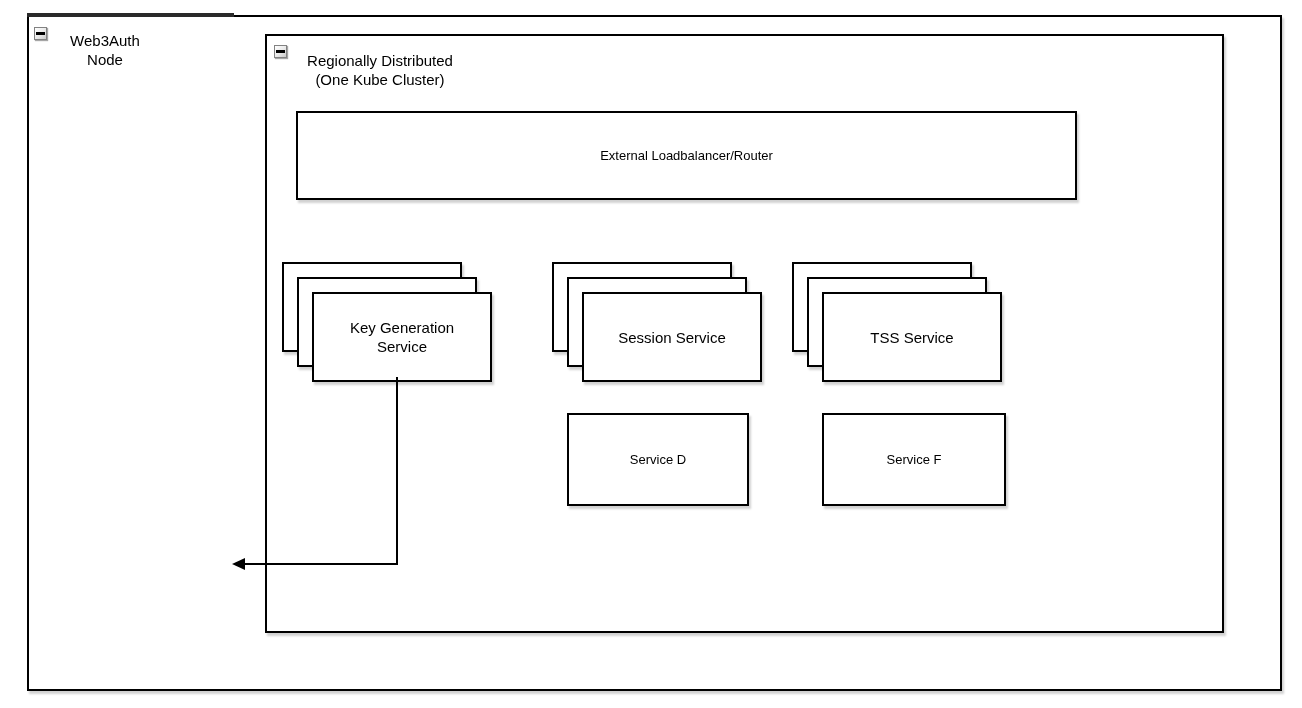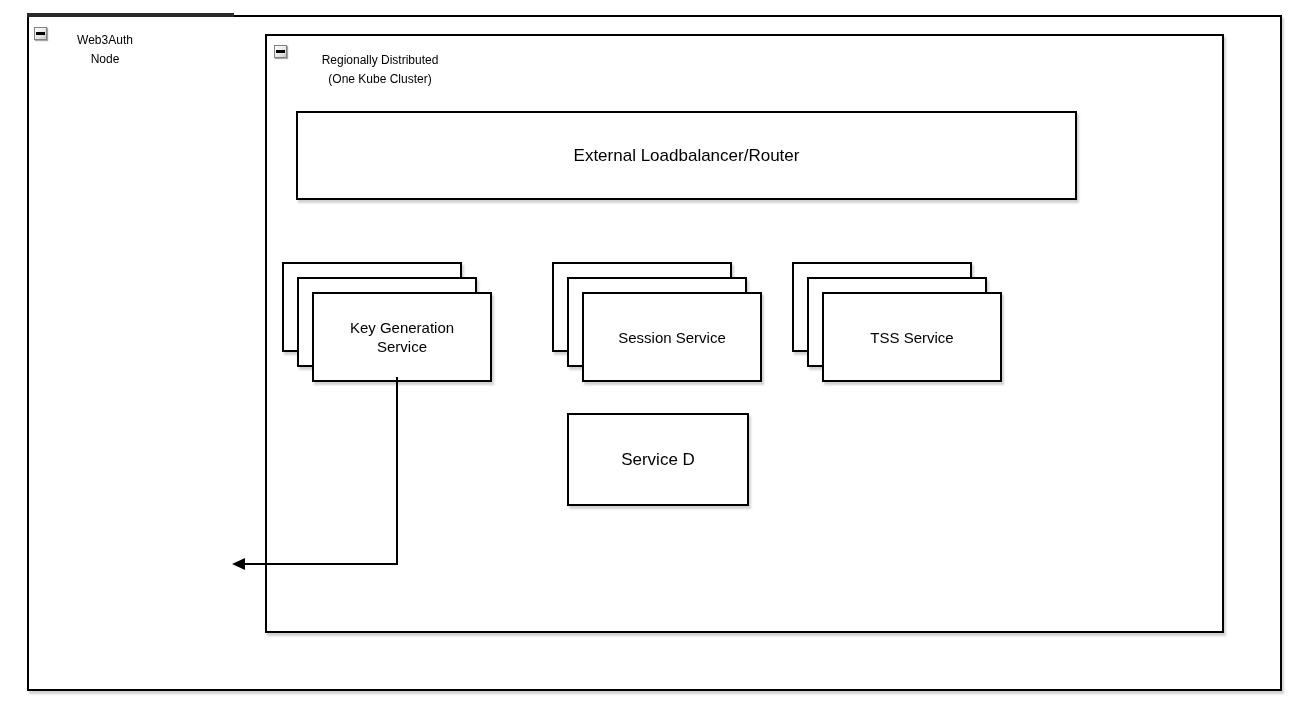--- a/index.html
+++ b/index.html
@@ -8,25 +8,25 @@
     background:#ffffff; overflow:hidden;
     font-family:"Liberation Sans", sans-serif; color:#000;
   }
   .container, .node, .layer {
     position:absolute; box-sizing:border-box;
     background:#ffffff; border:2px solid #000000;
     box-shadow:2px 3px 2px rgba(0,0,0,0.18);
   }
   .node {
     display:flex; align-items:center; justify-content:center;
-    text-align:center; font-size:17px; line-height:19px;
+    text-align:center; font-size:13px; line-height:19px;
   }
   .prelines { white-space:pre-line; }
   .container-label {
-    position:absolute; font-size:12px; line-height:19px;
+    position:absolute; font-size:15px; line-height:19px;
     text-align:center; white-space:pre-line;
   }
   .collapse {
     position:absolute; width:13px; height:13px; box-sizing:border-box;
     background:linear-gradient(135deg,#ffffff 0%,#e9e9e9 55%,#c9c9c9 100%);
     border:1px solid #828282; box-shadow:1px 1px 1px rgba(0,0,0,0.35);
     cursor:pointer;
   }
   .collapse .minus {
     position:absolute; left:1px; right:1px; top:4px; height:3px; background:#000;
@@ -91,20 +91,23 @@
         <div class="layer" style="left:15px; top:15px;"></div>
         <div class="layer front" style="left:30px; top:30px;">
           <span>Session Service</span>
         </div>
       </div>
 
       <div class="node" style="left:300px; top:377px; width:182px; height:93px;">
         <span>Service D</span>
       </div>
 
+      <div class="node" style="left:555px; top:377px; width:184px; height:93px;">
+        <span>Service F</span>
+      </div>
     </div>
 
   </div>
 
   <div class="edge-line" style="left:396px; top:377px; width:2px; height:188px;"></div>
   <div class="edge-line" style="left:243px; top:563px; width:155px; height:2px;"></div>
   <div class="edge-head" style="left:232px; top:558px;"></div>
 
 </div>
 

